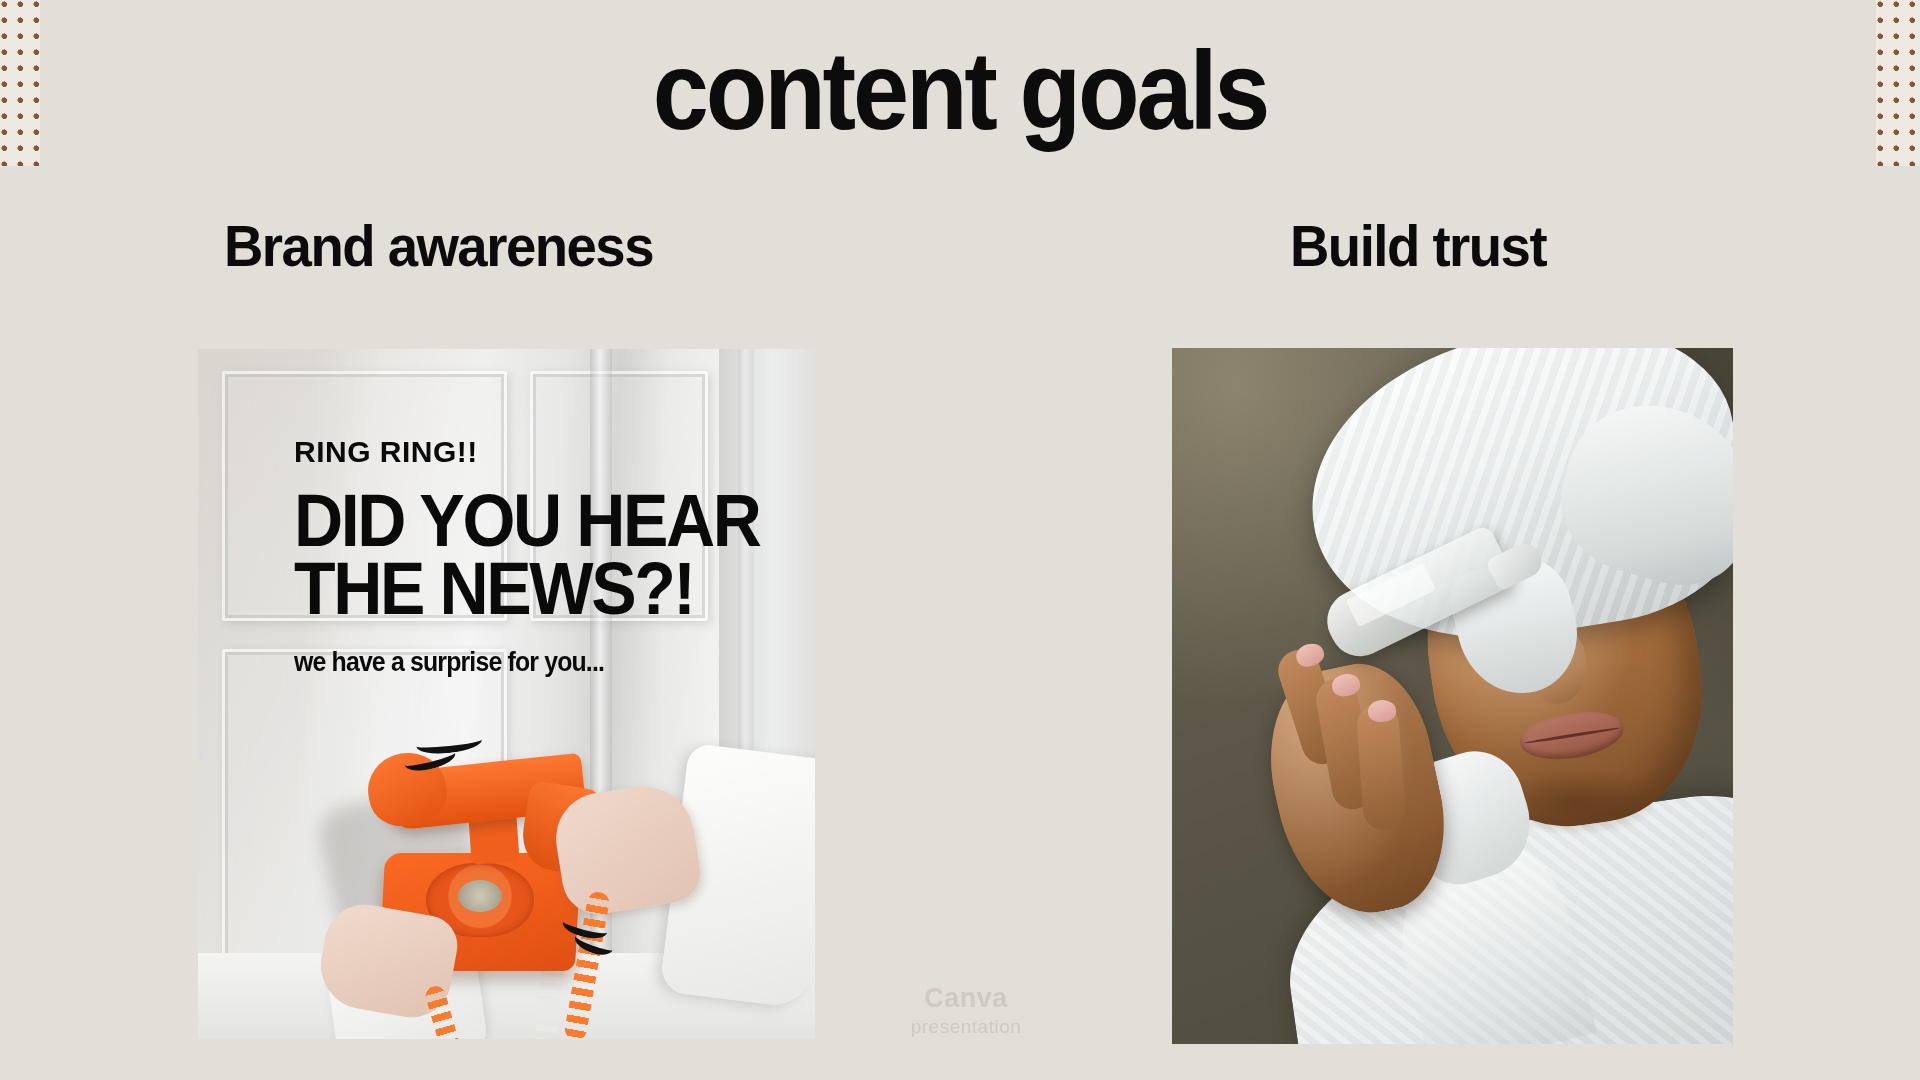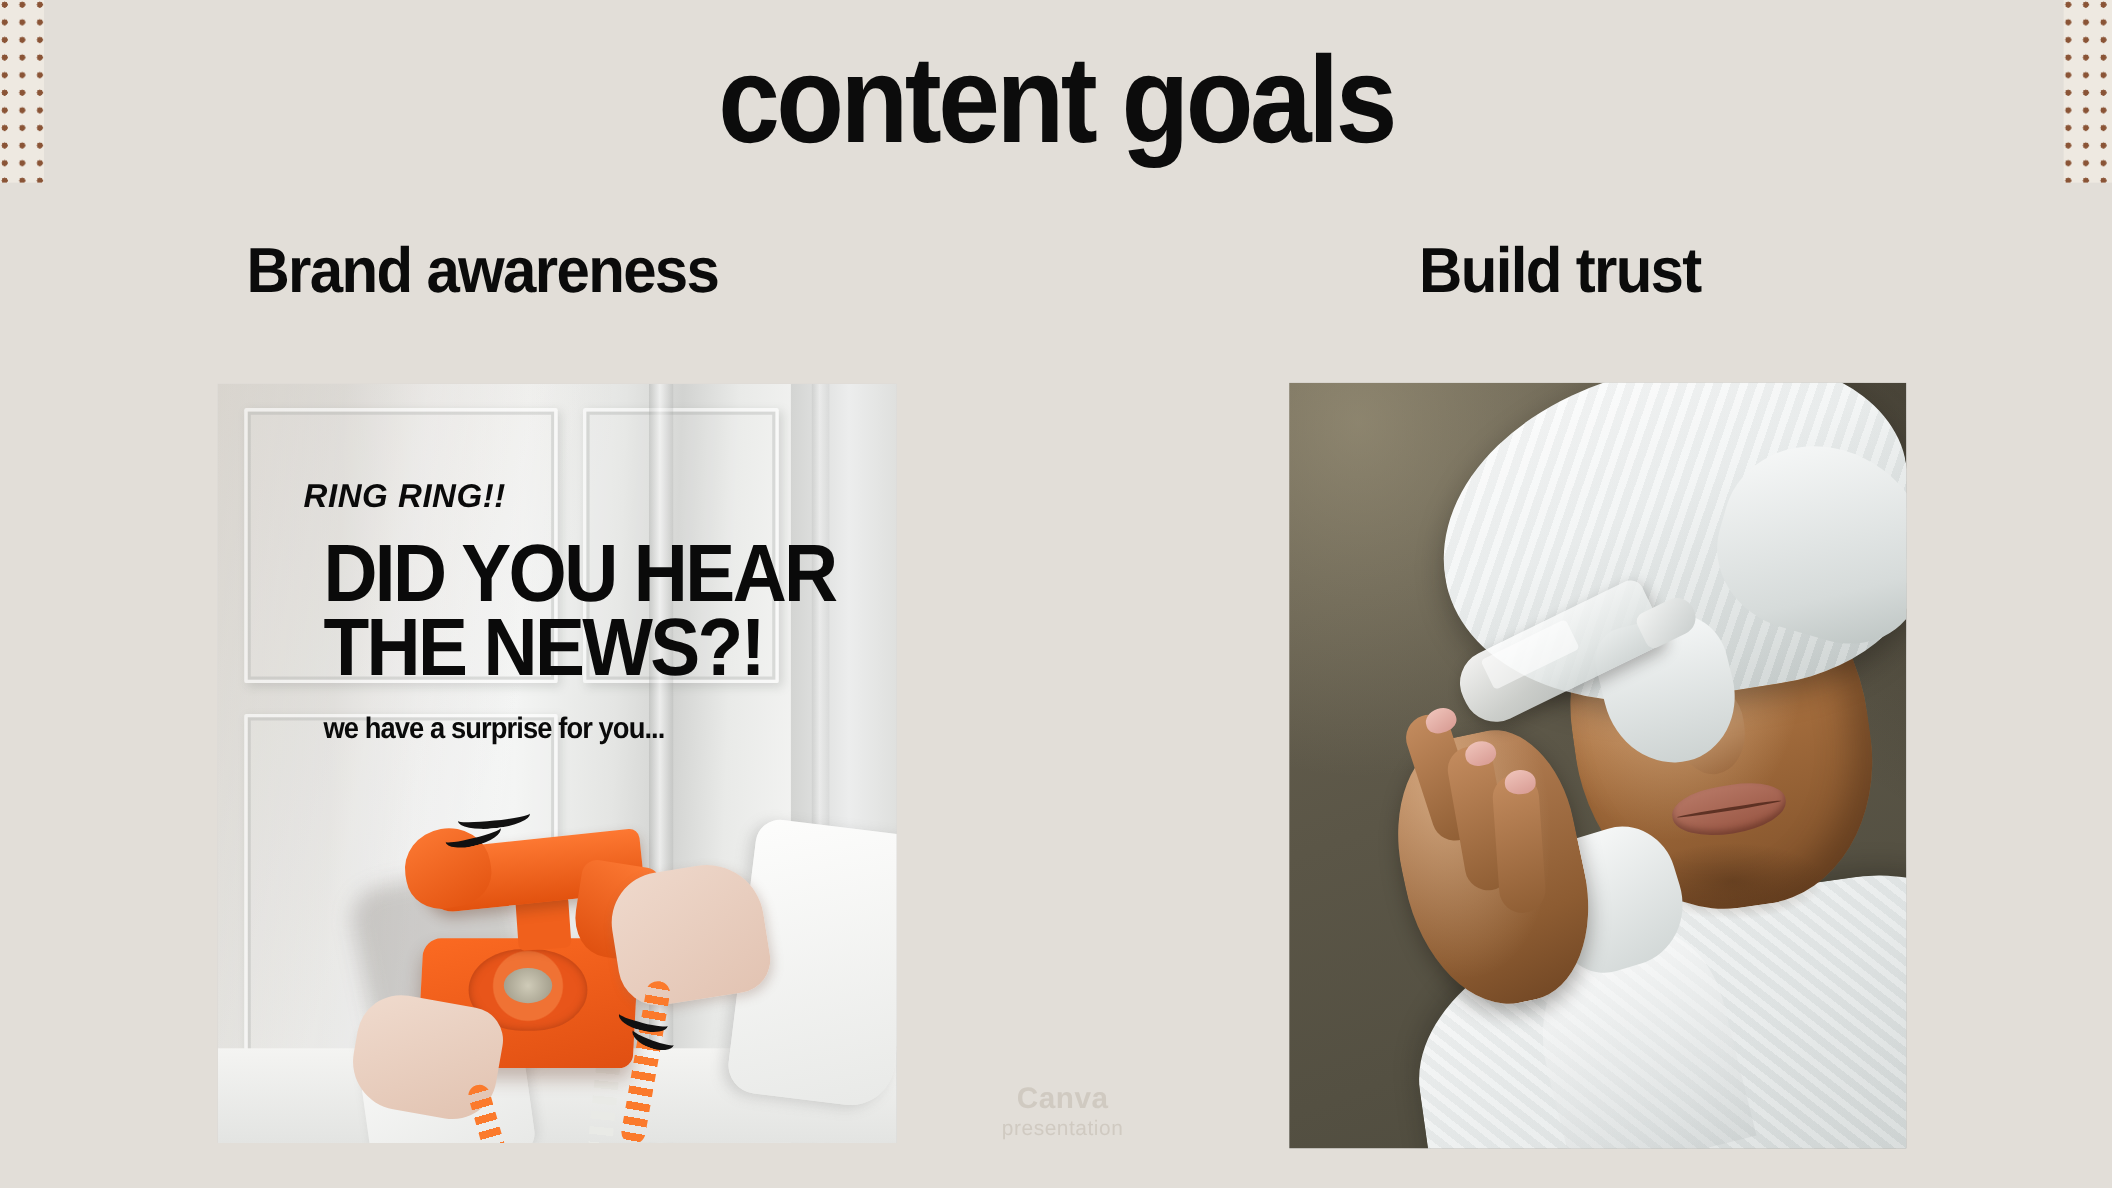--- a/index.html
+++ b/index.html
@@ -98,22 +98,22 @@
     position:absolute; left:0; top:0; width:58%; height:100%;
     background:linear-gradient(110deg, rgba(206,198,188,.55), rgba(255,255,255,0) 62%);
   }
   .wall-right {
     position:absolute; right:0; top:0; width:96px; height:100%;
     background:linear-gradient(90deg,#d3d4d2,#eceded 55%,#dfe0de);
   }
 
   .poster-txt { position:absolute; color:#0a0a0a; z-index:6; }
   .ring {
-    left:78px; top:86px;
-    font-size:30px; font-weight:700; font-style:italic;
+    left:96px; top:86px;
+    font-size:30px; font-weight:700; 
     letter-spacing:.5px;
     font-family:"Liberation Sans",sans-serif;
   }
   .headline {
     left:96px; top:138px;
     font-size:74px; line-height:.92;
     font-weight:700; letter-spacing:-2.6px;
     font-family:"Liberation Sans Narrow","Liberation Sans",sans-serif;
     transform:scaleX(.92); transform-origin:left top;
   }

